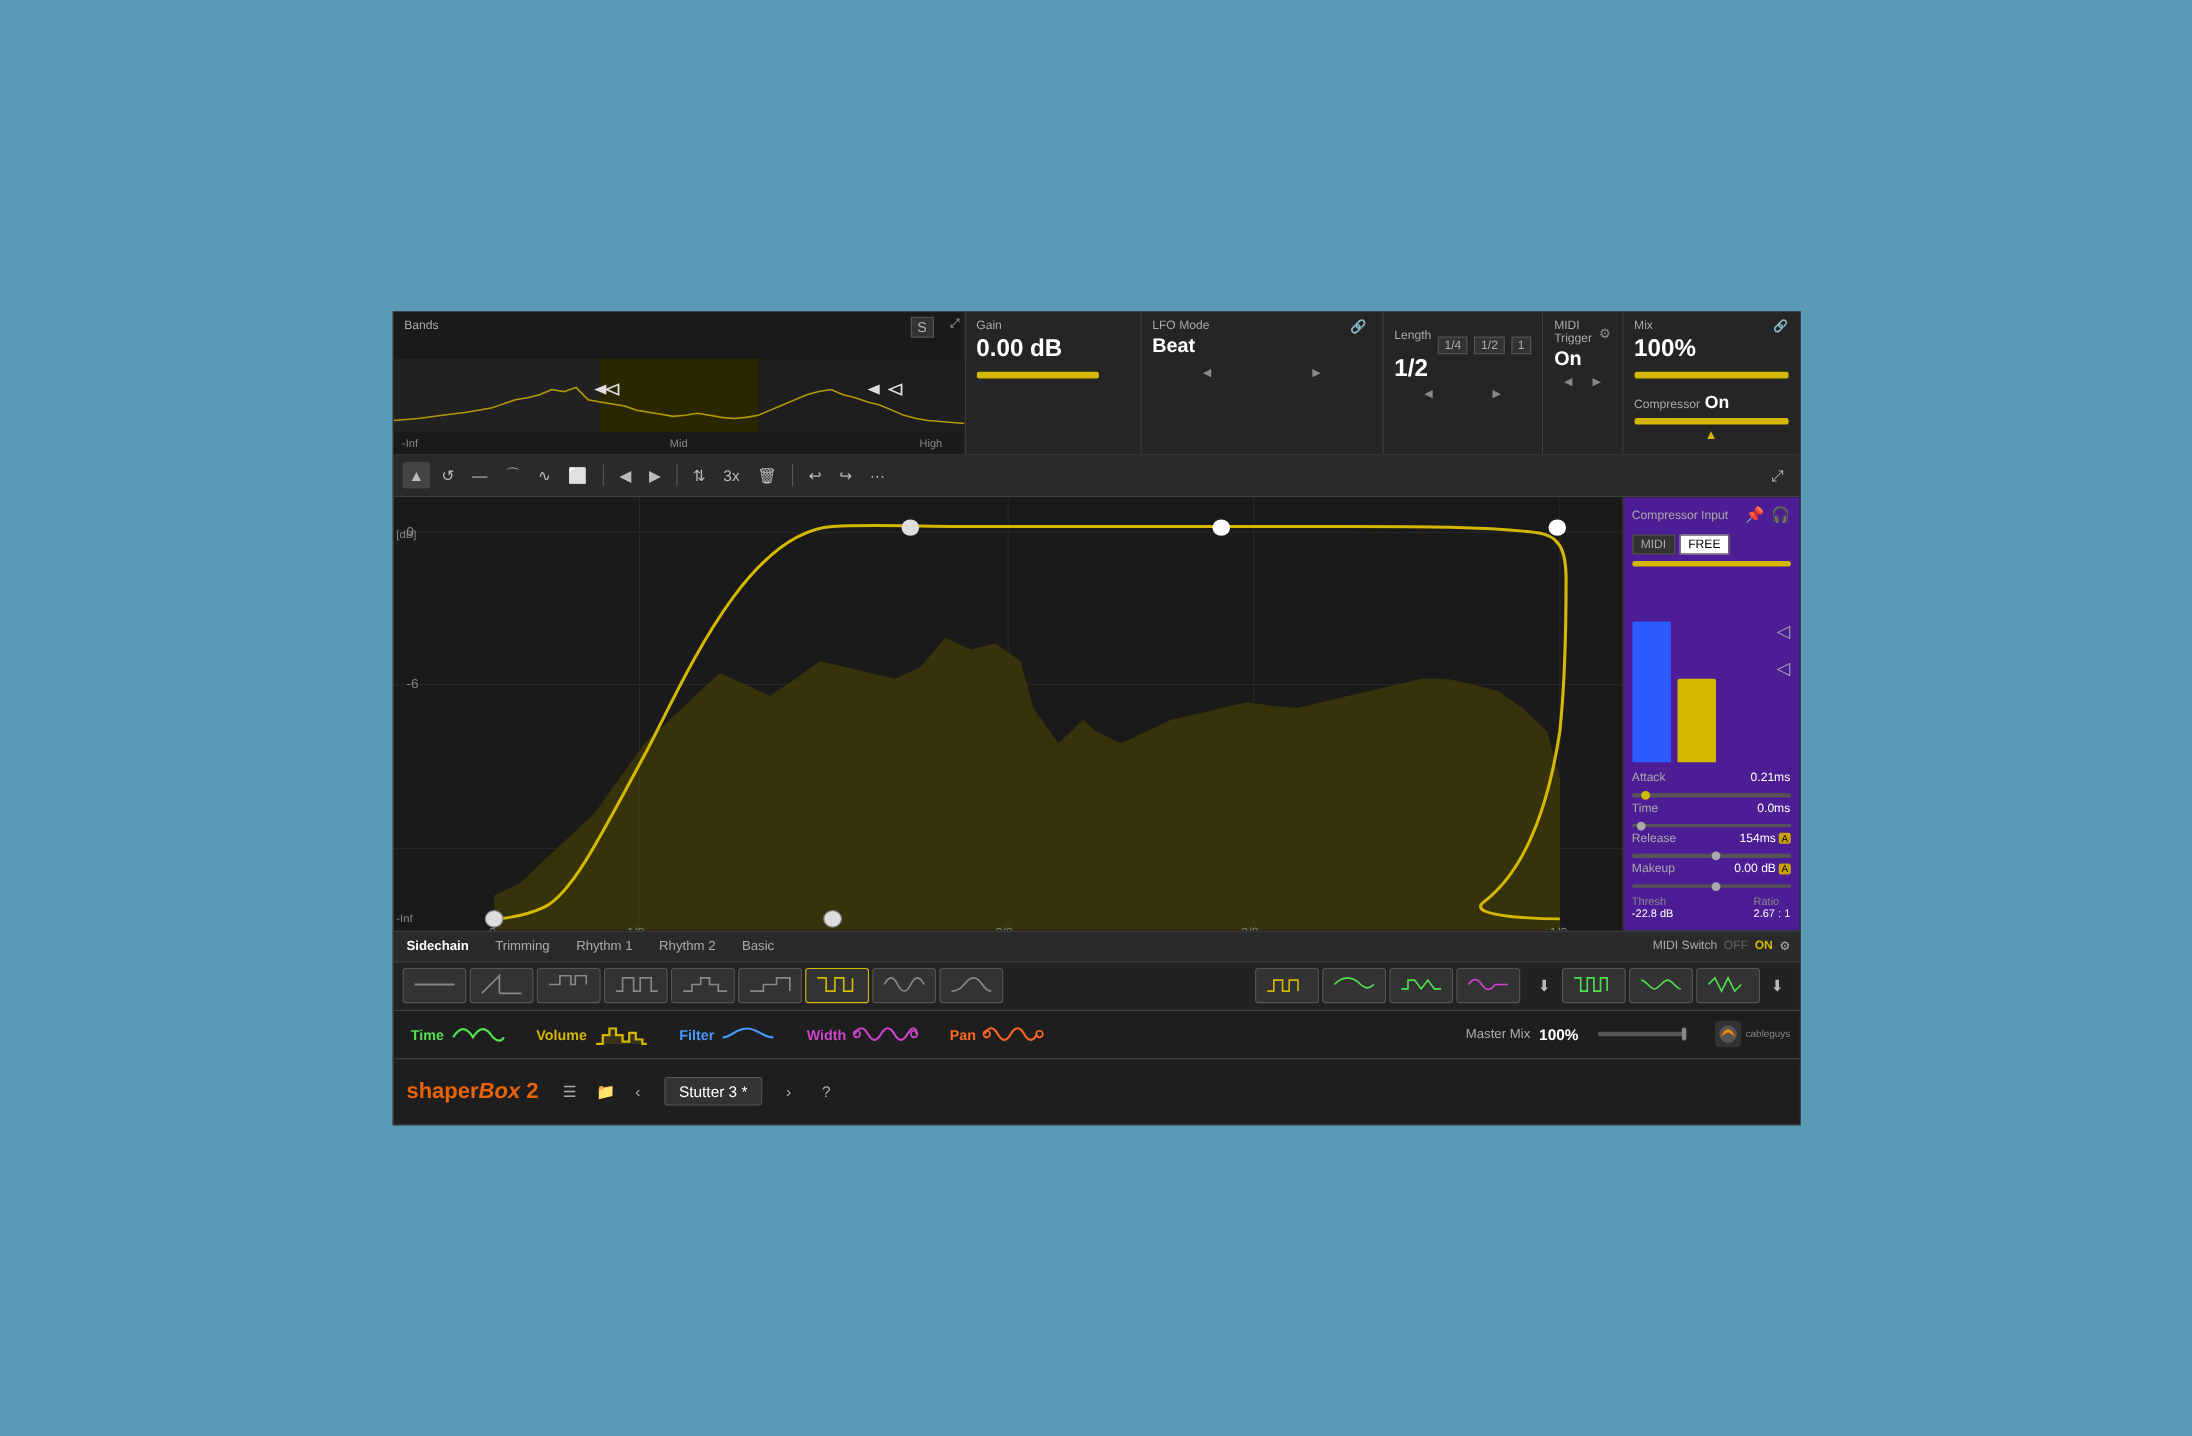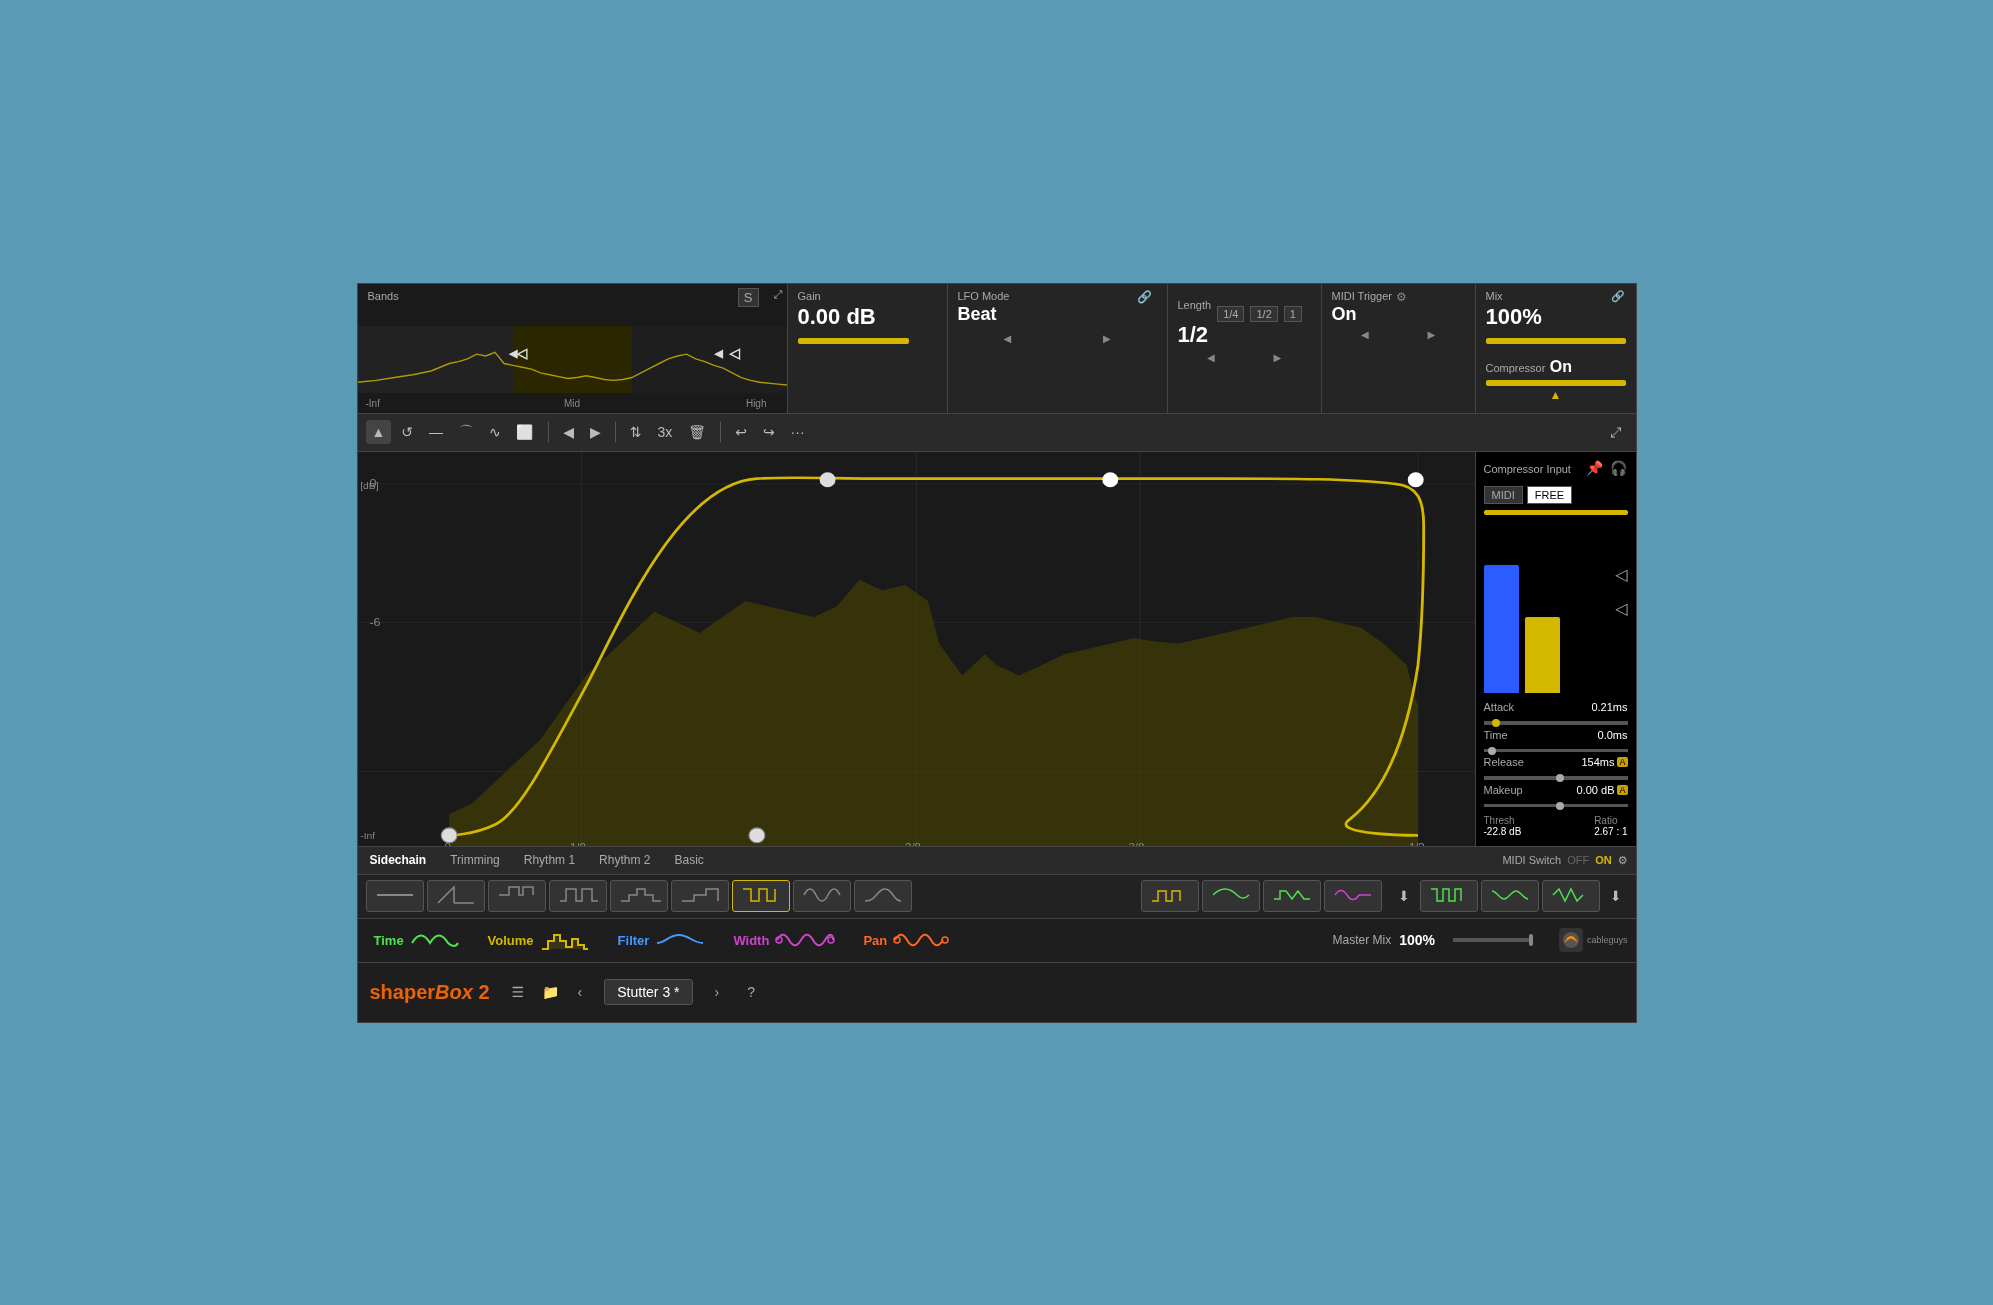--- a/index.html
+++ b/index.html
@@ -23,21 +23,21 @@
       position: relative;
     }
     
     .top-section {
       display: flex;
       height: 130px;
       background: #252525;
       border-bottom: 1px solid #444;
     }
     .bands-area {
-      width: 430px;
+      width: 520px;
       background: #1a1a1a;
       border-right: 1px solid #444;
       position: relative;
       flex-shrink: 0;
     }
     .bands-label {
       color: #aaa;
       font-size: 11px;
       padding: 4px 8px;
       position: absolute;
@@ -146,21 +146,21 @@
       position: relative;
       border-right: 1px solid #444;
     }
     .shape-canvas svg {
       width: 100%;
       height: 100%;
     }
     
     .right-panel {
       width: 160px;
-      background: #000000;
+      background: #4c1d95;
       display: flex;
       flex-direction: column;
       padding: 8px;
     }
     .compressor-input-title {
       color: #aaa;
       font-size: 11px;
       margin-bottom: 4px;
     }
     .comp-band-buttons {

